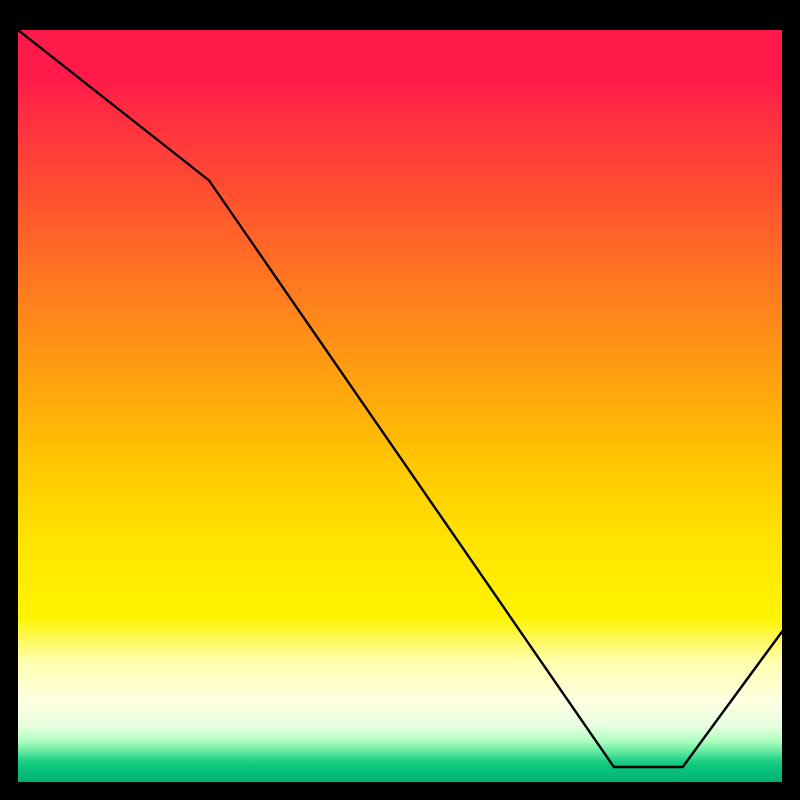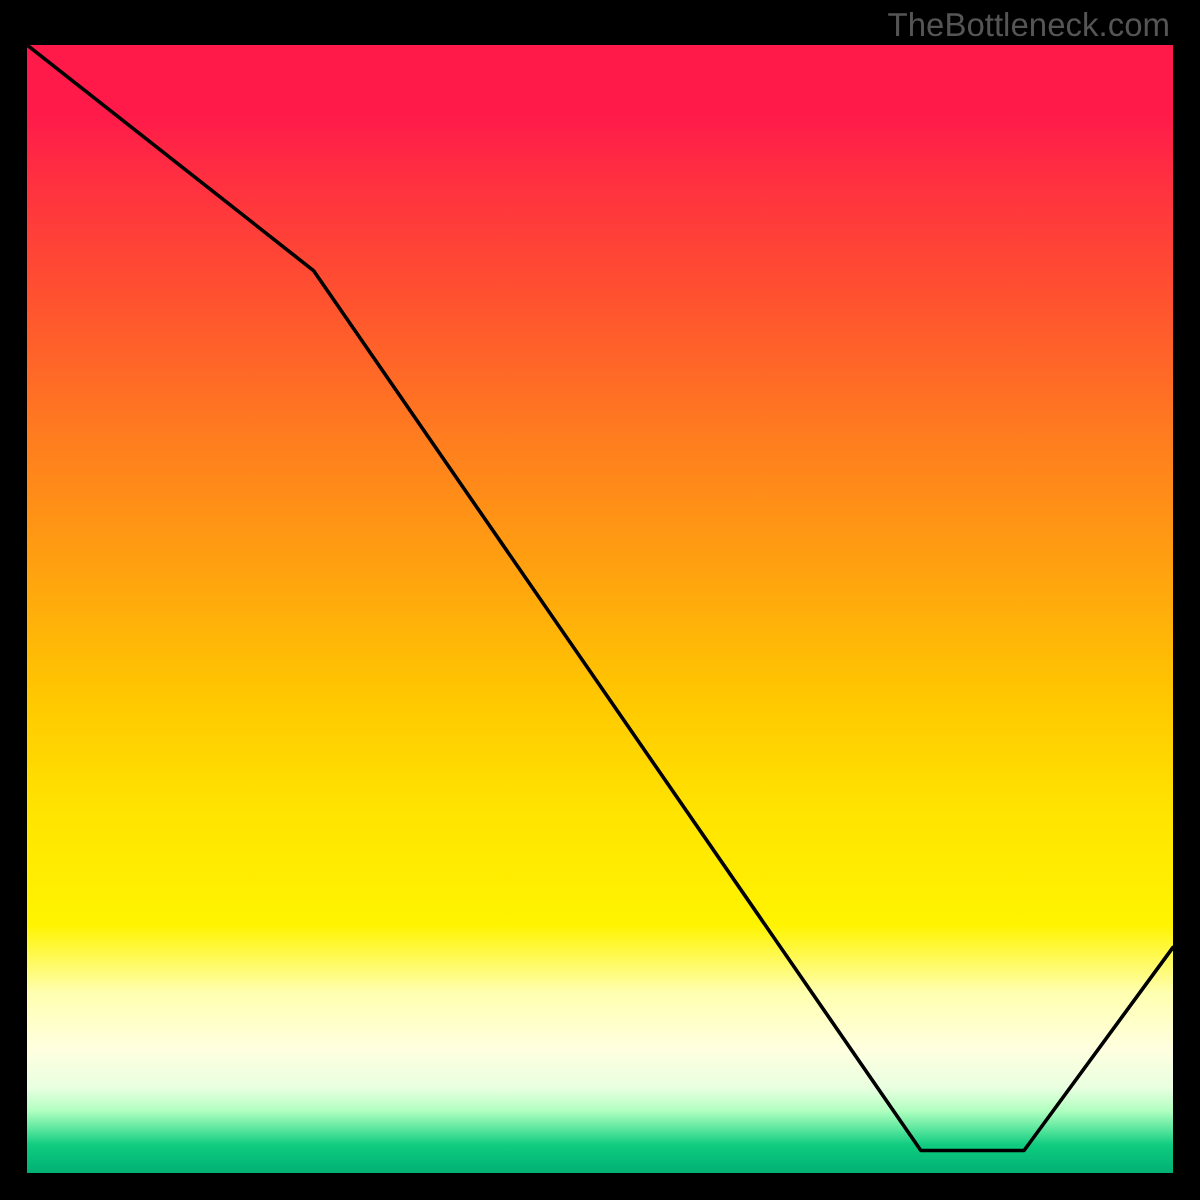--- a/index.html
+++ b/index.html
@@ -56,21 +56,20 @@
     font-size: 10px;
     font-weight: 700;
     letter-spacing: -0.5px;
     white-space: nowrap;
   }
 </style>
 </head>
 <body>
 
 <div class="container">
-  <div class="watermark">TheBottleneck.com</div>
 
   <div class="plot-area">
     <div class="gradient-bg"></div>
     <svg class="line-layer" viewBox="0 0 764 752" preserveAspectRatio="none">
       <path id="chart-path" fill="none" stroke="#000000" stroke-width="2.4" stroke-linejoin="round" stroke-linecap="round" d="M0.0 0.0 L191.0 150.4 L595.9 737.0 L664.7 737.0 L764.0 601.6 "></path>
     </svg>
     <div id="bl" class="bottom-label" style="left: 586.48px; top: 719.68px;"></div>
   </div>
 </div>
 

